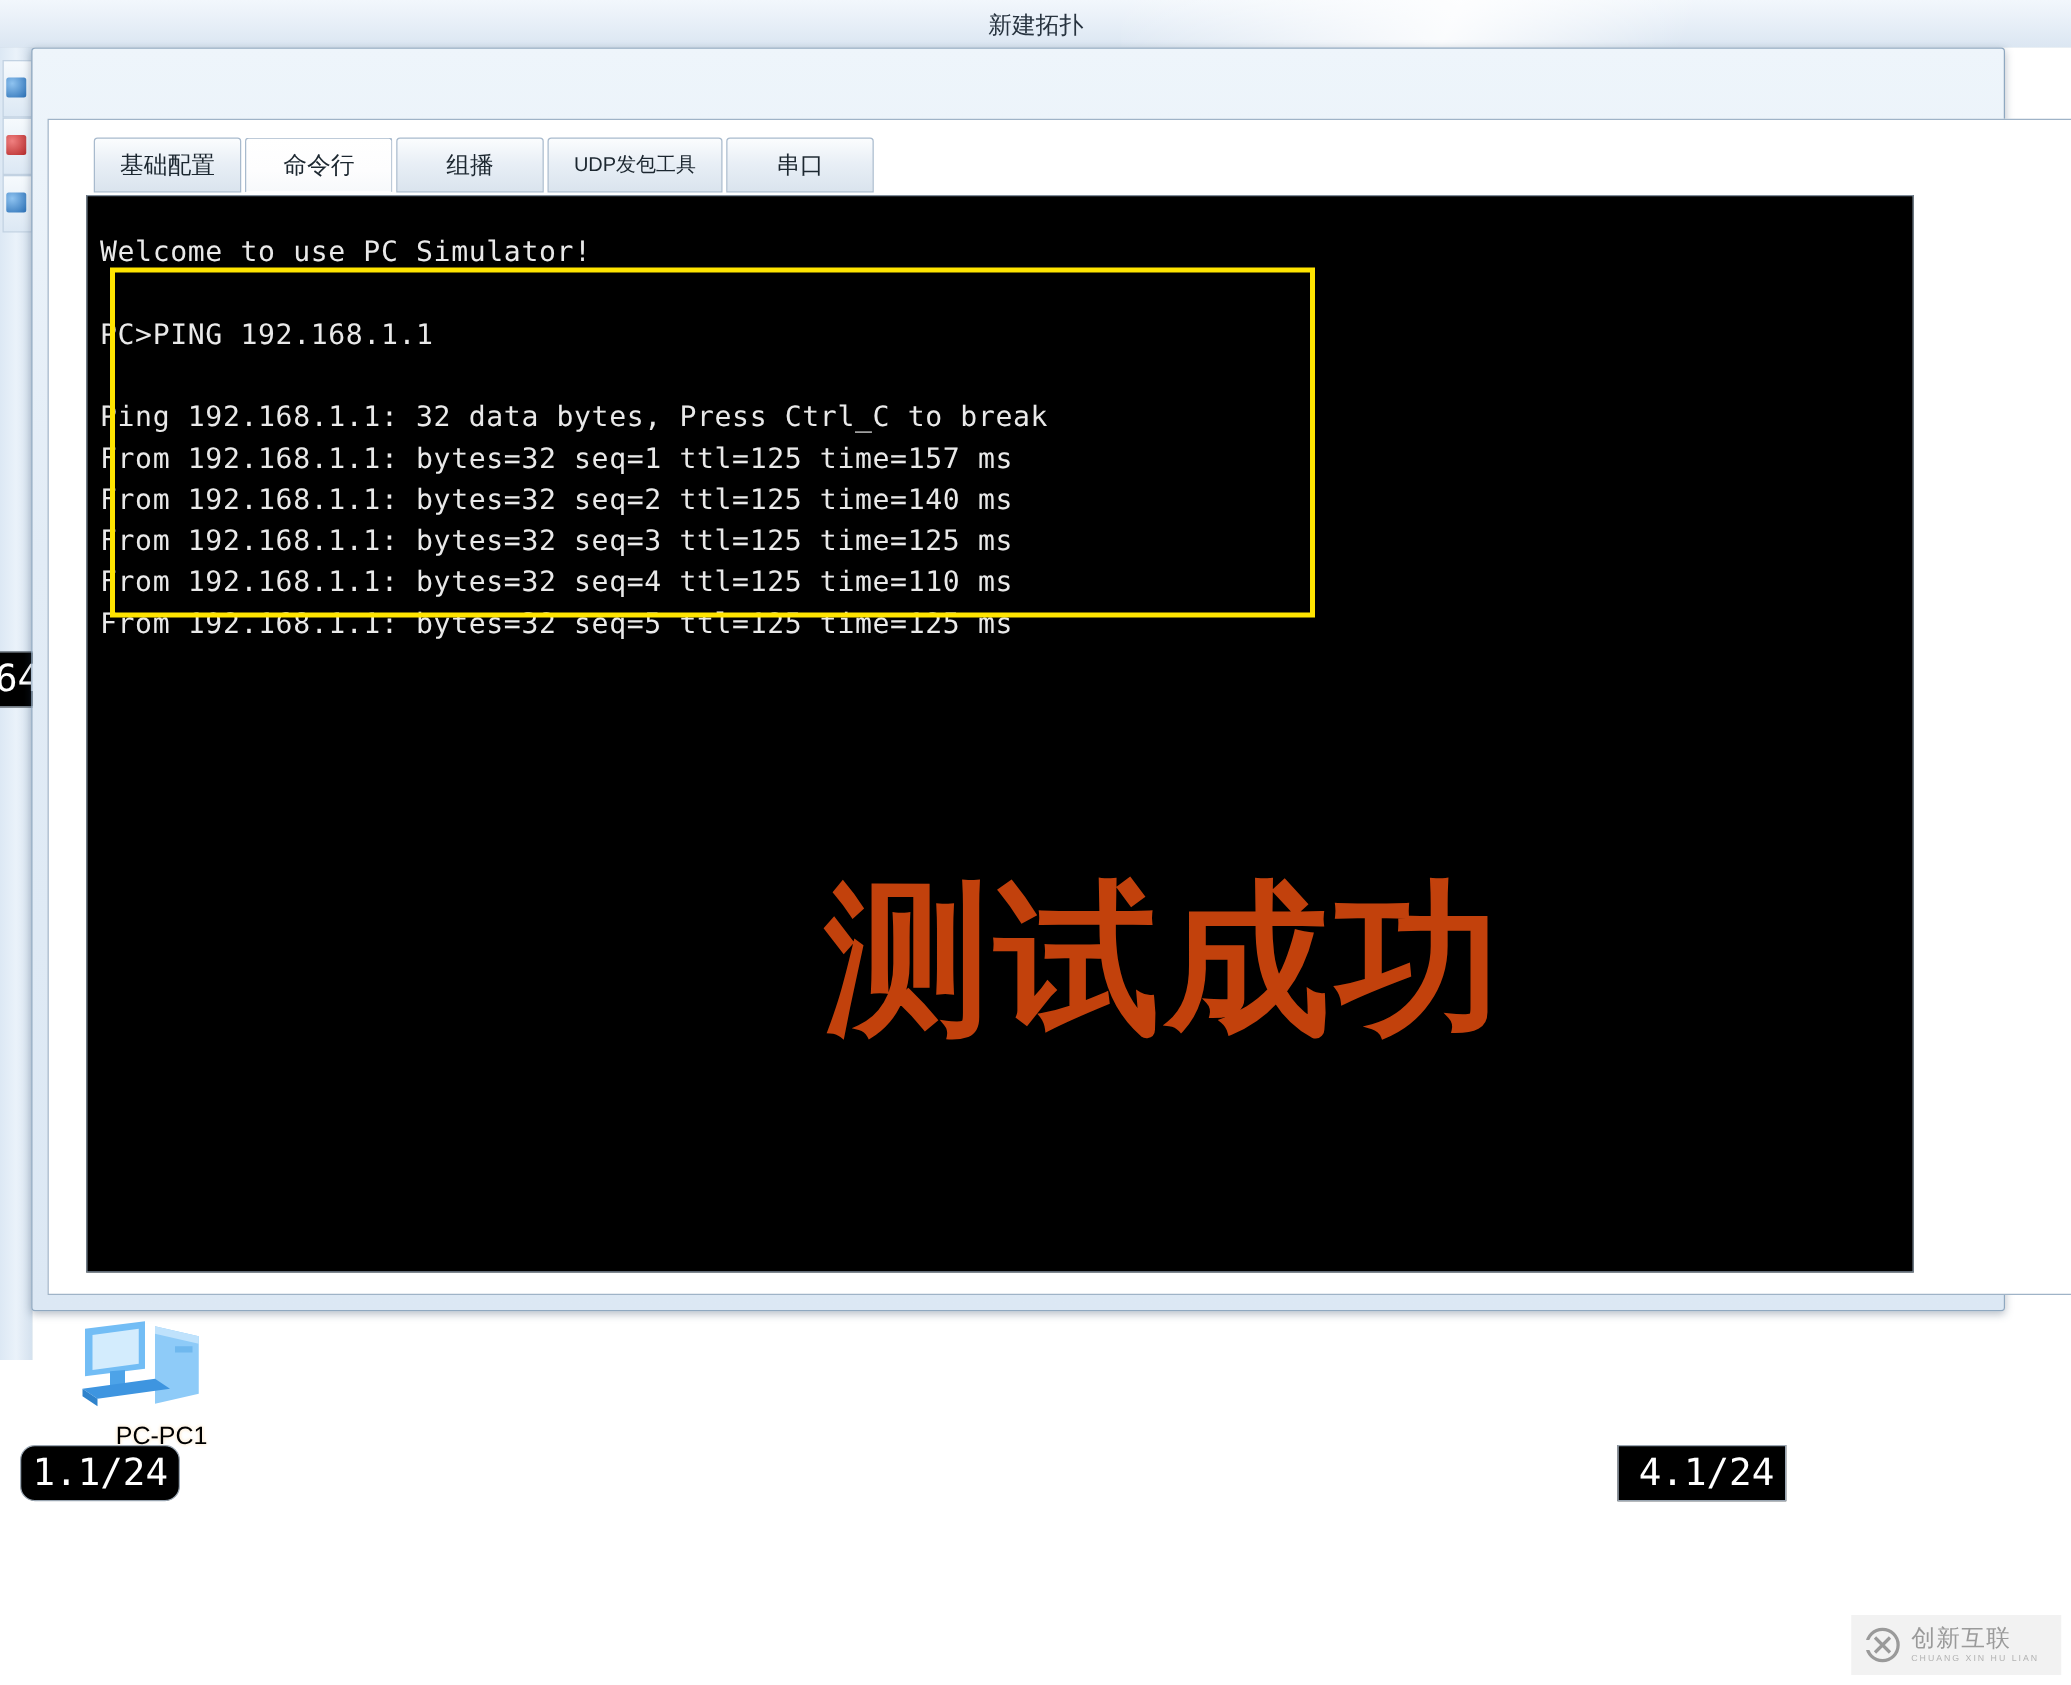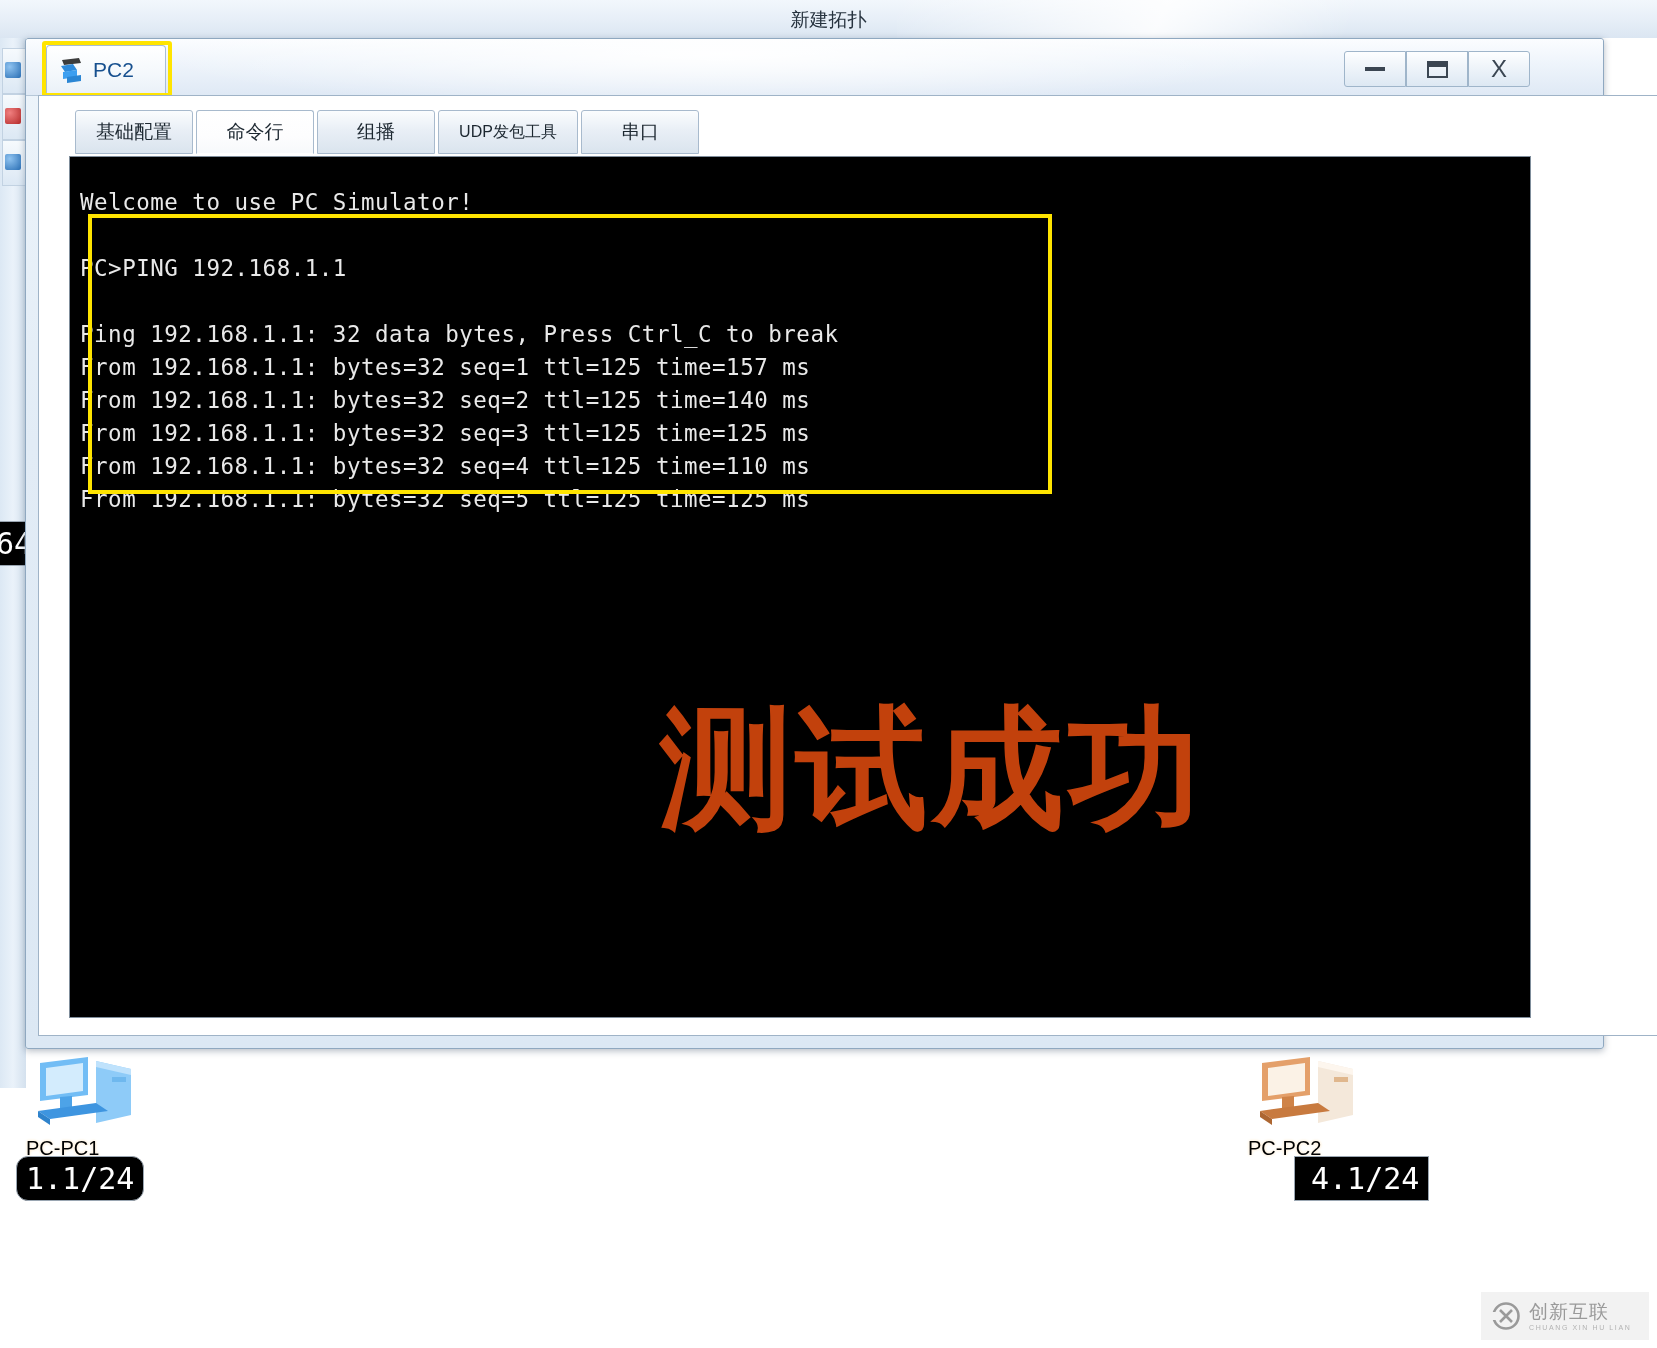--- a/index.html
+++ b/index.html
@@ -198,21 +198,21 @@
     line-height:1;
     color:#c2410c;
     letter-spacing:4px;
     white-space:nowrap;
   }
 
   
   .node {
     position:absolute;
     width:140px;
-    text-align:left;
+    text-align:right;
   }
   .node-label {
     margin-top:2px;
     font-size:20px;
     color:#000000;
     text-shadow: 0 0 2px #ffffff, 0 0 3px #ffd9a0;
   }
   .ip-tag {
     position:absolute;
     background:#000000;
@@ -275,63 +275,26 @@
         <polygon points="14,10 62,4 62,42 14,48" fill="#72bdf5"></polygon>
         <polygon points="20,15 57,10 57,38 20,43" fill="#d3ecfd"></polygon>
         <polygon points="34,44 46,43 46,56 34,57" fill="#4da3e8"></polygon>
         <polygon points="12,58 70,50 82,58 24,66" fill="#3e95e0"></polygon>
         <polygon points="12,58 12,64 24,72 24,66" fill="#2f83cc"></polygon>
       </svg>
       <div class="node-label">PC-PC1</div>
     </div>
     <div class="ip-tag" style="left:-10px; top:1118px;border-radius:12px;">1.1/24</div>
 
-    <div class="node" style="left:1222px; top:1015px;">
-      <svg width="112" height="78" viewBox="0 0 112 78">
-        <polygon points="70,8 105,16 105,62 70,70" fill="#f4e8da"></polygon>
-        <polygon points="70,8 105,16 105,22 70,14" fill="#fdf6ee"></polygon>
-        <rect x="86" y="24" width="14" height="5" fill="#e0b78d"></rect>
-        <polygon points="14,10 62,4 62,42 14,48" fill="#e4a06a"></polygon>
-        <polygon points="20,15 57,10 57,38 20,43" fill="#fbf2e6"></polygon>
-        <polygon points="34,44 46,43 46,56 34,57" fill="#cf8348"></polygon>
-        <polygon points="12,58 70,50 82,58 24,66" fill="#c87a3f"></polygon>
-        <polygon points="12,58 12,64 24,72 24,66" fill="#ad6631"></polygon>
-      </svg>
-      <div class="node-label">PC-PC2</div>
-    </div>
     <div class="ip-tag" style="left:1268px; top:1118px;padding-left:16px;">4.1/24</div>
 
   </div>
 
   <div id="pc2-window">
 
-    <div id="pc2-titlebar">
-      <div class="glow"></div>
-
-      <div id="pc2-tab">
-        <svg width="30" height="28" viewBox="0 0 30 28">
-          <polygon points="5,4 22,2 24,7 7,9" fill="#3c3c3c"></polygon>
-          <polygon points="4,10 16,8 20,14 8,16" fill="#2e8ada"></polygon>
-          <polygon points="6,16 20,14 20,21 6,23" fill="#3d9ff0"></polygon>
-          <polygon points="10,21 24,19 24,25 10,27" fill="#2b86d4"></polygon>
-        </svg>
-        <span id="pc2-tab-label">PC2</span>
-      </div>
-      <div id="pc2-tab-highlight"></div>
-
-      <div class="winbtn" id="btn-min">
-        <span class="glyph-min"></span>
-      </div>
-      <div class="winbtn" id="btn-max">
-        <span class="glyph-max"></span>
-      </div>
-      <div class="winbtn" id="btn-close">
-        <span class="glyph-close">X</span>
-      </div>
-    </div>
 
     <div id="pc2-content">
 
       <div id="tab-row">
         <div class="conf-tab">基础配置</div>
         <div class="conf-tab selected">命令行</div>
         <div class="conf-tab">组播</div>
         <div class="conf-tab small">UDP发包工具</div>
         <div class="conf-tab">串口</div>
       </div>

